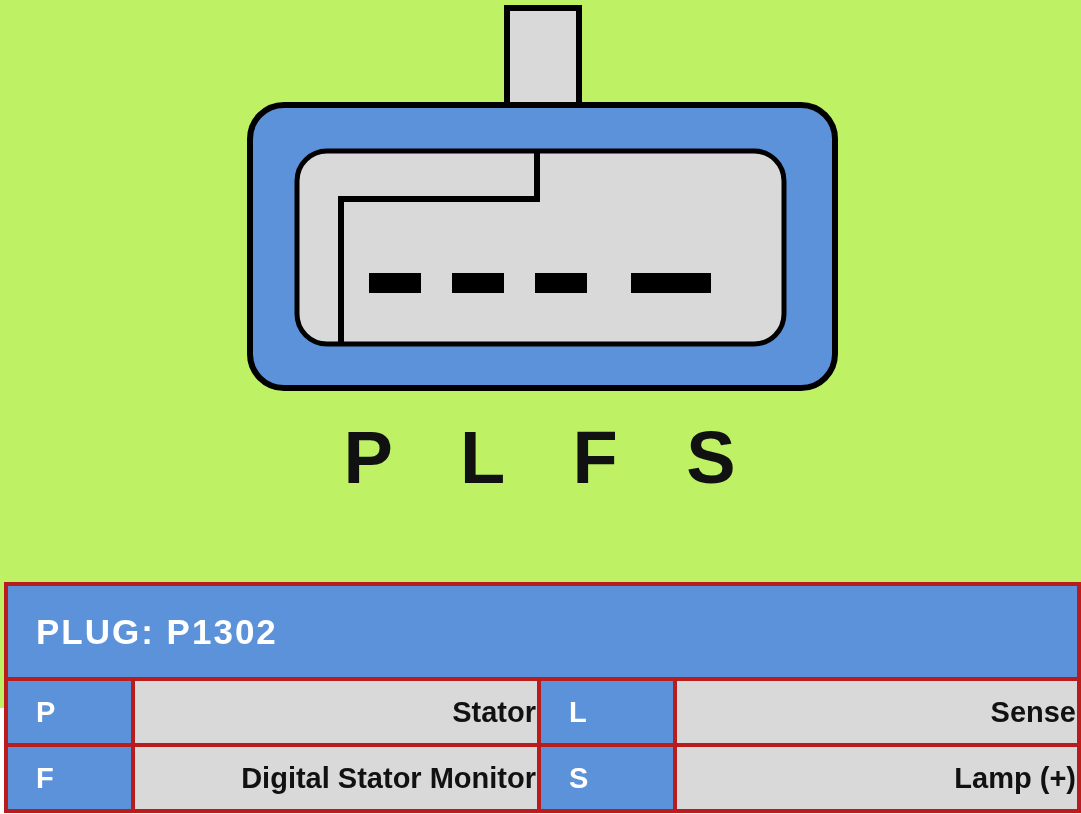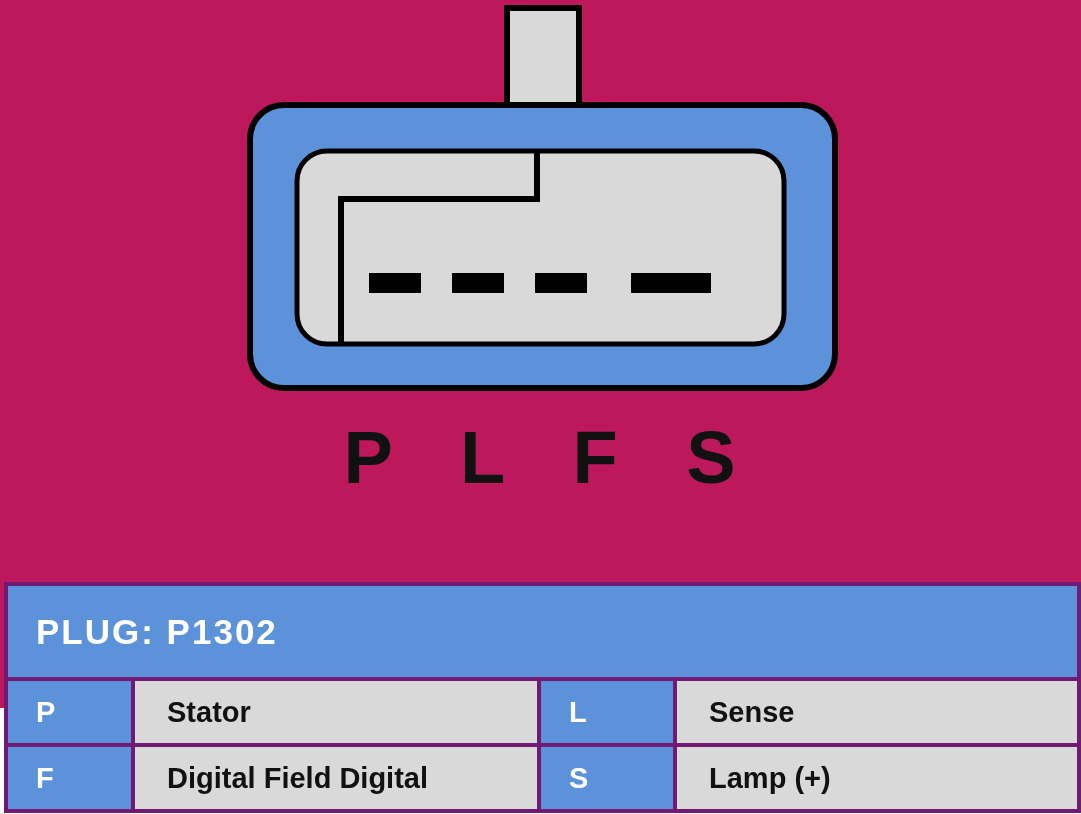--- a/index.html
+++ b/index.html
@@ -8,21 +8,21 @@
     background: #ffffff;
     width: 1081px;
     height: 814px;
     overflow: hidden;
     font-family: "Liberation Sans", sans-serif;
   }
   .page {
     position: relative;
     width: 1081px;
     height: 708px;
-    background: #be185d;
+    background: #bef264;
   }
   .connector-svg {
     position: absolute;
     left: 0;
     top: 0;
   }
   .pin-labels {
     position: absolute;
     left: 0;
     top: 408px;
@@ -38,21 +38,21 @@
   table.plug-table {
     position: absolute;
     left: 4px;
     top: 582px;
     width: 1073px;
     border-collapse: collapse;
     table-layout: fixed;
   }
   table.plug-table th,
   table.plug-table td {
-    border: 4px solid #701a75;
+    border: 4px solid #b91c1c;
     box-sizing: border-box;
     vertical-align: middle;
   }
   .table-title-cell {
     height: 95px;
     background: #5b92d9;
     color: #ffffff;
     font-size: 35px;
     font-weight: bold;
     letter-spacing: 2px;
@@ -67,21 +67,21 @@
     font-weight: bold;
     text-align: left;
     padding-left: 28px;
   }
   .value-cell {
     height: 66px;
     background: #d9d9d9;
     color: #111111;
     font-size: 29px;
     font-weight: 600;
-    text-align: left;
+    text-align: right;
     padding-left: 32px;
   }
 </style>
 </head>
 <body>
 
 <div class="page">
 
   <svg class="connector-svg" width="1081" height="500" viewBox="0 0 1081 500">
 
@@ -113,20 +113,20 @@
         <th class="table-title-cell" colspan="4">PLUG: P1302</th>
       </tr>
       <tr>
         <td class="key-cell">P</td>
         <td class="value-cell">Stator</td>
         <td class="key-cell">L</td>
         <td class="value-cell">Sense</td>
       </tr>
       <tr>
         <td class="key-cell">F</td>
-        <td class="value-cell">Digital Field Digital</td>
+        <td class="value-cell">Digital Stator Monitor</td>
         <td class="key-cell">S</td>
         <td class="value-cell">Lamp (+)</td>
       </tr>
     </tbody>
   </table>
 
 </div>
 
 </body></html>

